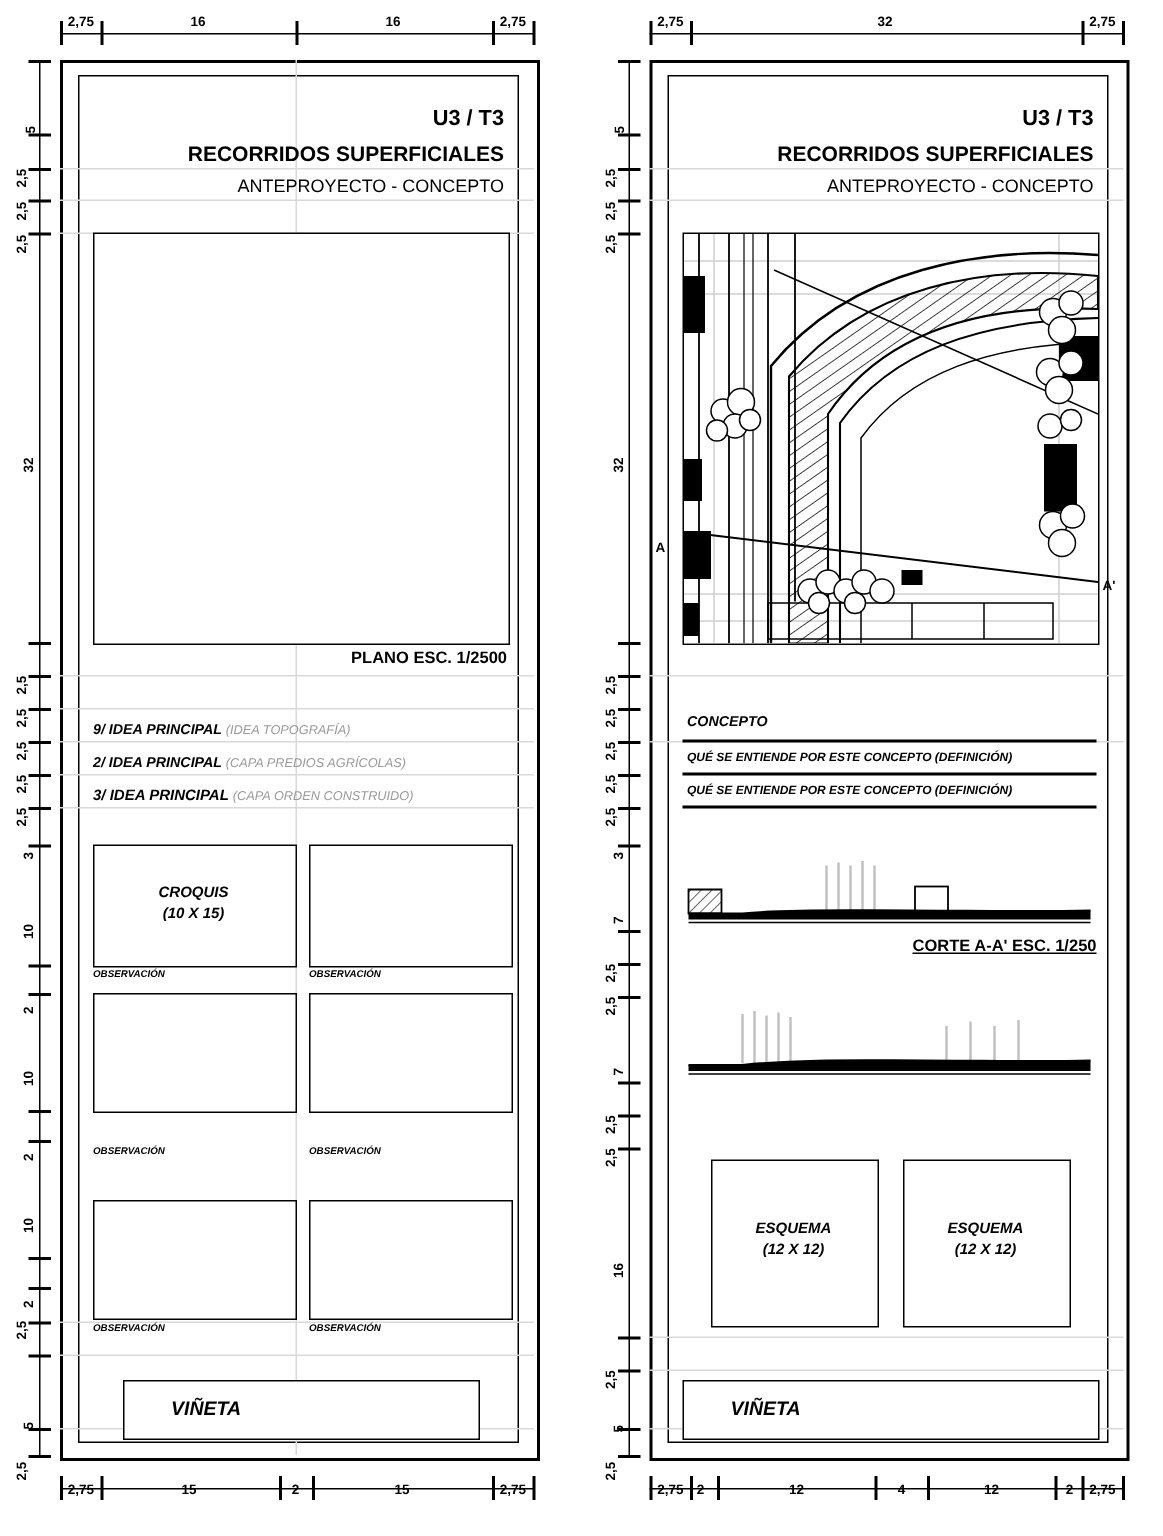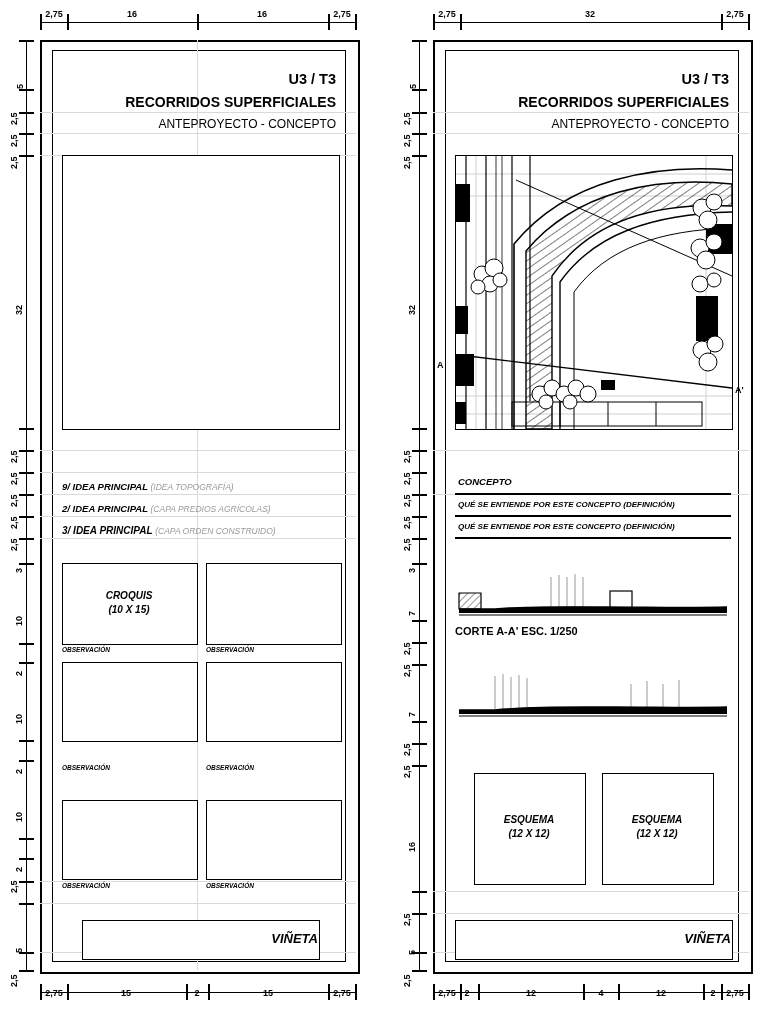--- a/index.html
+++ b/index.html
@@ -20,23 +20,23 @@
 
   .title1{position:absolute;font-size:14.5px;font-weight:bold;text-align:right;}
   .title2{position:absolute;font-size:14px;font-weight:bold;text-align:right;}
   .title3{position:absolute;font-size:12px;text-align:right;}
   .planlbl{position:absolute;font-size:11px;font-weight:bold;text-align:right;}
   .idea{position:absolute;font-size:9.5px;font-style:italic;font-weight:bold;}
   .idea span{font-weight:normal;color:#9a9a9a;font-size:8.5px;}
   .concepto{position:absolute;font-size:9.5px;font-style:italic;font-weight:bold;}
   .definicion{position:absolute;font-size:8px;font-style:italic;font-weight:bold;}
   .centerlbl{position:absolute;width:100%;text-align:center;font-size:10px;font-style:italic;font-weight:bold;}
-  .vineta{position:absolute;width:100%;text-align:right;font-size:13px;font-style:italic;font-weight:bold;}
+  .vineta{position:absolute;width:100%;text-align:left;font-size:13px;font-style:italic;font-weight:bold;padding-left:32px;}
   .obs{position:absolute;font-size:6.5px;font-style:italic;font-weight:bold;}
-  .cortelbl{position:absolute;font-size:11px;font-weight:bold;}
+  .cortelbl{position:absolute;font-size:11px;font-weight:bold;text-align:right;text-decoration:underline;}
   .secmark{position:absolute;font-size:9px;font-weight:bold;}
 </style>
 </head>
 <body>
 
 <div class="sheet">
 
   <div class="hline" style="left:40px;top:22px;width:316px;"></div>
   <div class="tick" style="left:40px;top:14px;width:1.5px;height:16px;"></div>
   <div class="tick" style="left:67px;top:14px;width:1.5px;height:16px;"></div>
@@ -109,20 +109,21 @@
   <div class="guide" style="left:40px;top:881px;width:316px;"></div>
   <div class="guide" style="left:40px;top:903px;width:316px;"></div>
   <div class="guide" style="left:40px;top:952px;width:316px;"></div>
   <div class="vguide" style="left:197px;top:40px;height:930px;"></div>
 
   <div class="title1" style="left:60px;top:71px;width:276px;">U3 / T3</div>
   <div class="title2" style="left:60px;top:94px;width:276px;">RECORRIDOS SUPERFICIALES</div>
   <div class="title3" style="left:60px;top:117px;width:276px;">ANTEPROYECTO - CONCEPTO</div>
 
   <div class="box" style="left:62px;top:155px;width:276px;height:273px;"></div>
+  <div class="planlbl" style="left:60px;top:433px;width:278px;">PLANO ESC. 1/2500</div>
 
   <div class="idea" style="left:62px;top:481px;">
     <span style="font-weight:bold;color:#000;font-size:9.5px;">9/ IDEA PRINCIPAL</span>
     <span>(IDEA TOPOGRAFÍA)</span>
   </div>
   <div class="idea" style="left:62px;top:503px;">
     <span style="font-weight:bold;color:#000;font-size:9.5px;">2/ IDEA PRINCIPAL</span>
     <span>(CAPA PREDIOS AGRÍCOLAS)</span>
   </div>
   <div class="idea" style="left:62px;top:525px;">

